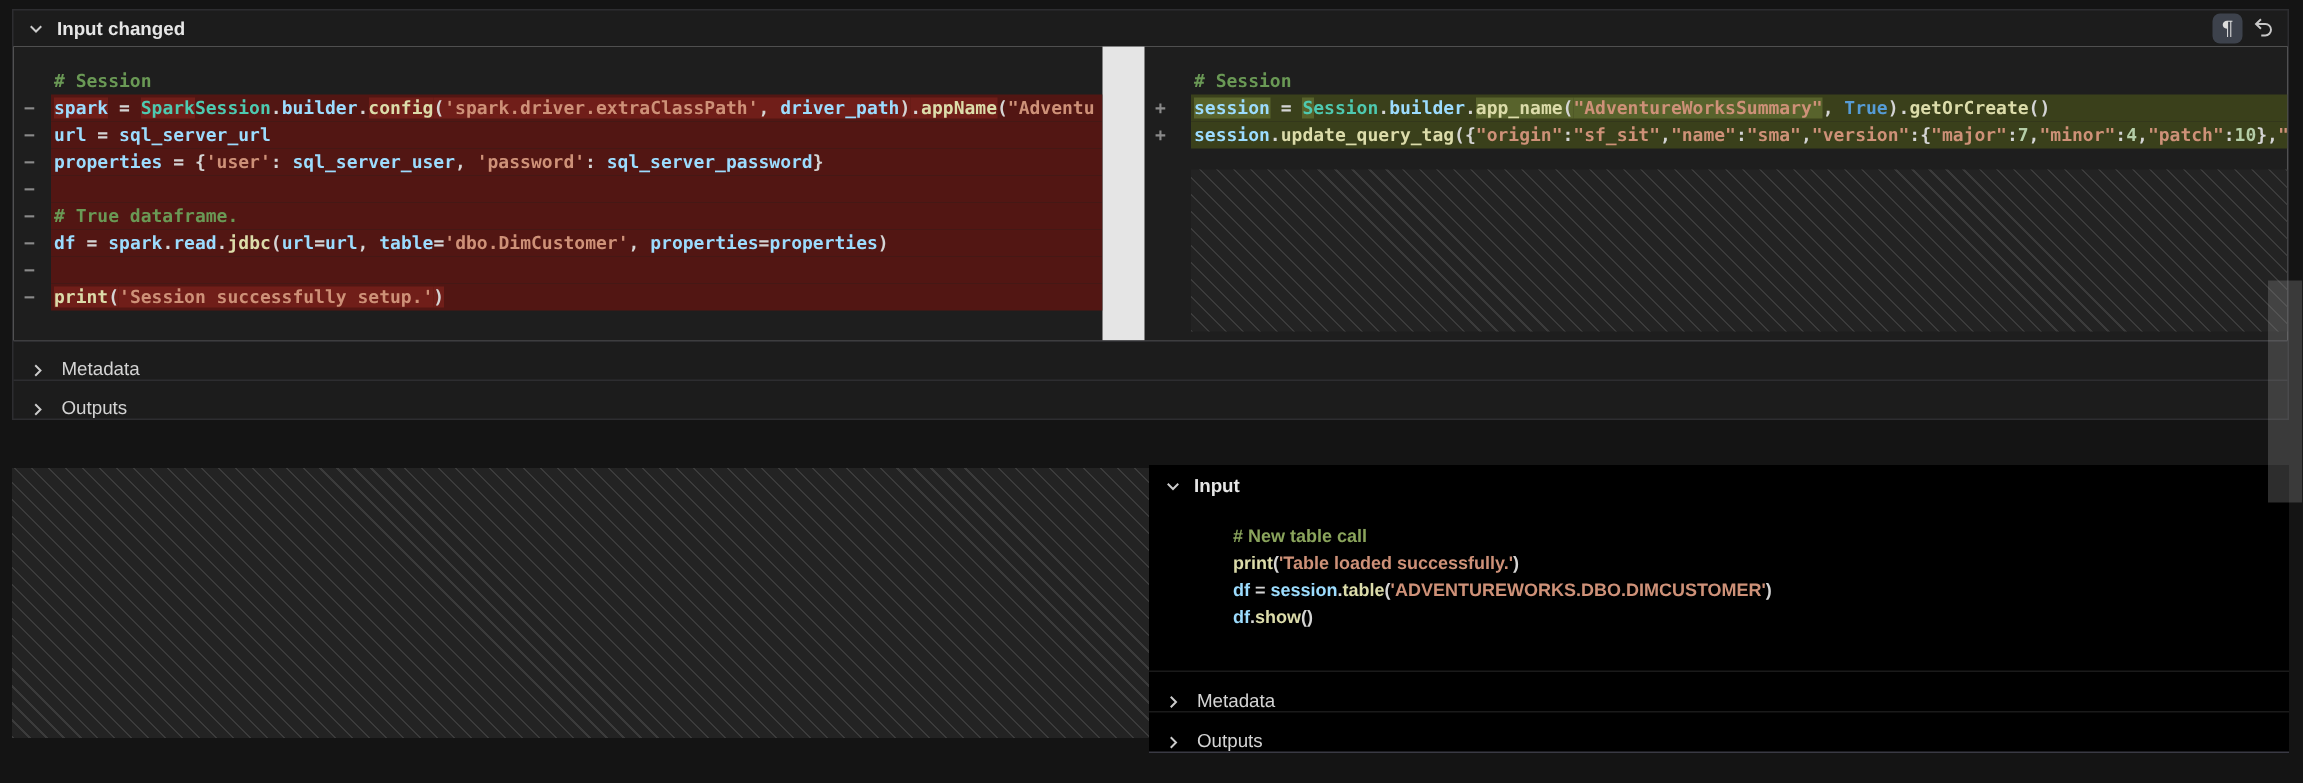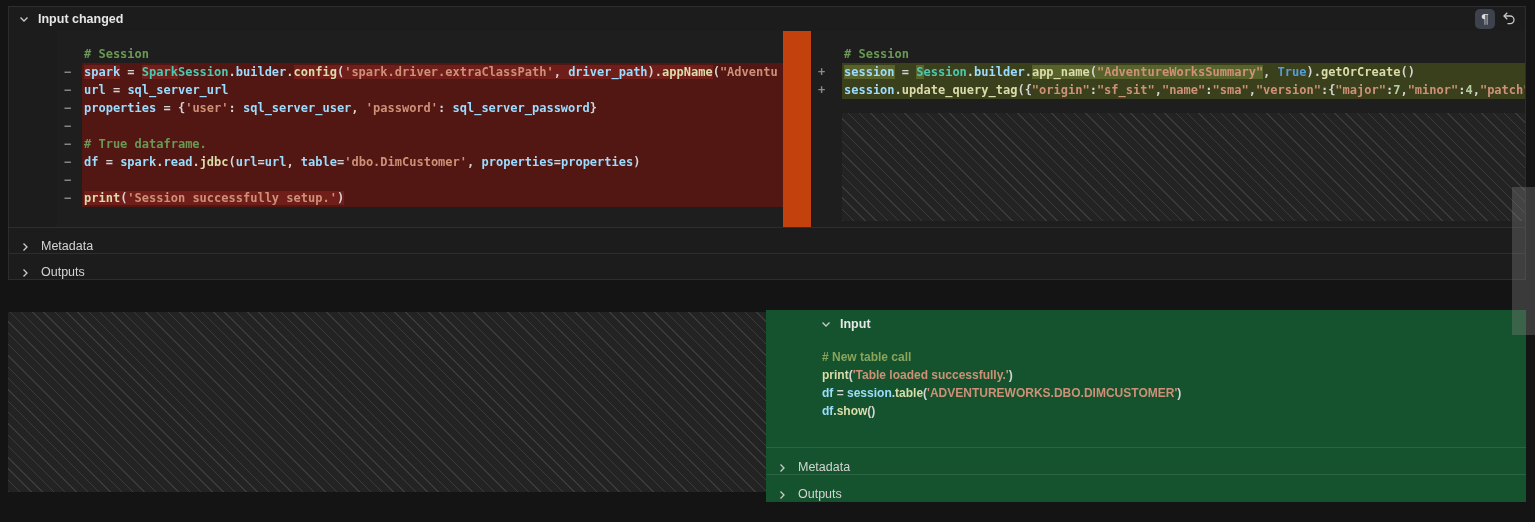--- a/index.html
+++ b/index.html
@@ -15,21 +15,21 @@
 
   
   .diff-header { position:relative; height:24px; display:flex; align-items:center; padding-left:9px; }
   .hdr-title { font-size:12.5px; font-weight:bold; color:#e6e6e6; margin-left:8px; }
   .hdr-icons { position:absolute; right:6px; top:2px; display:flex; gap:4px; align-items:center; }
   .icon-btn { width:20px; height:20px; border-radius:5px; display:flex; align-items:center; justify-content:center; }
   .icon-btn.toggled { background:#3d424c; }
   .pilcrow { color:#dcdcdc; font-size:13px; font-family:"DejaVu Serif", serif; }
 
   
-  #editors { position:absolute; left:0; top:24px; right:0; bottom:52px; background:#c2410c;margin-left:48px; }
+  #editors { position:absolute; left:0; top:24px; right:0; bottom:52px; background:#e5e5e5; }
   .pane { position:absolute; top:0; bottom:0; background:#1e1e1e; overflow:hidden; }
   #pane-left  { left:0; width:726px; }
   #pane-right { left:754px; right:0; }
   .code { position:absolute; left:0; right:0; top:14px;
           font-family:"DejaVu Sans Mono", monospace; font-size:12px; font-weight:600; }
   .cl { position:relative; height:18px; white-space:pre; }
   .gut { position:absolute; left:7px; top:0; color:#8a8a8a; line-height:18px; }
   .content { display:block; height:18px; line-height:18px; overflow:hidden; margin-left:25px; padding-left:2px; }
   .r .content { margin-left:31px; }
   .bg-rm  .content { background:#521613; }
@@ -53,21 +53,21 @@
   #hatch-bottom-left { position:absolute; left:0; top:2px; width:758px; height:180px; }
 
   
   .sect-row { position:absolute; left:0; right:0; height:26px; display:flex; align-items:flex-end;
               padding-left:10px; border-top:1px solid #2d2d30; }
   .sect-label { font-size:12.5px; color:#d4d4d4; margin-left:10px; }
   #cell1 .sect-row.first { bottom:26px; } #cell1 .sect-row.second { bottom:0; }
 
   
   #cell2-right { position:absolute; left:758px; right:0; top:0; bottom:0;
-                 background:#14532d; border-bottom:1px solid #3a3a44; overflow:hidden;padding-left:44px; }
+                 background:#000000; border-bottom:1px solid #3a3a44; overflow:hidden; }
   #cell2-right .diff-header { padding-left:10px; height:28px; }
   #cell2-code { position:absolute; left:29px; right:0; top:38px;
                 font-family:Liberation Sans, sans-serif; font-size:12px; font-weight:600; }
   #cell2-right .sect-row { border-top:1px solid rgba(255,255,255,0.10); height:27px; }
   #cell2-right .sect-row.first { bottom:27px; } #cell2-right .sect-row.second { bottom:0; }
 
   
   #scroll-thumb { position:absolute; left:1512px; top:187px; width:23px; height:148px;
                   background:rgba(130,130,130,0.35); }
 

